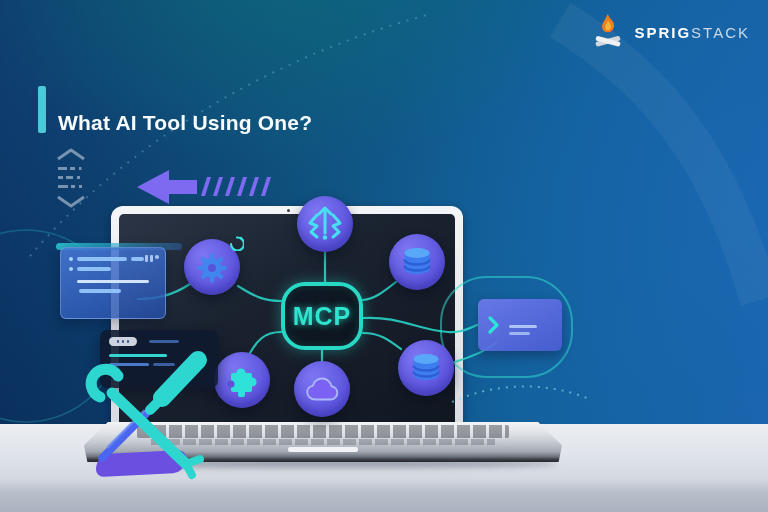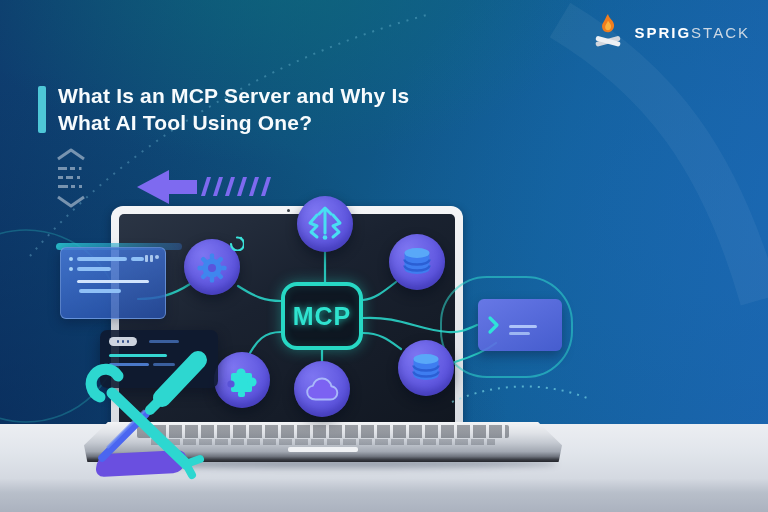--- a/index.html
+++ b/index.html
@@ -46,21 +46,21 @@
     clip-path:polygon(5% 0, 95% 0, 100% 58%, 99.3% 100%, .7% 100%, 0 58%); border-radius:4px; }
   .keys { position:absolute; left:11%; right:11%; top:3px; height:13px; border-radius:2px;
     background:repeating-linear-gradient(90deg, rgba(32,38,48,.5) 0 13px, rgba(32,38,48,0) 13px 16px); opacity:.8; }
   .keys2 { position:absolute; left:14%; right:14%; top:17px; height:6px;
     background:repeating-linear-gradient(90deg, rgba(32,38,48,.25) 0 13px, rgba(32,38,48,0) 13px 16px); }
   .trackpad-lip { position:absolute; left:50%; transform:translateX(-50%); top:25px; width:70px; height:5px; border-radius:2px; background:#f0f2f5; }
   .base-shadow { position:absolute; left:95px; top:459px; width:462px; height:9px; border-radius:50%;
     background:rgba(40,52,74,.38); filter:blur(3px); }
 
   
-  .hub { position:absolute; left:281px; top:282px; width:82px; height:68px; border:4px solid #27d8c4; border-radius:16px;
+  .hub { position:absolute; left:281px; top:282px; width:82px; height:68px; border:4px solid #27d8c4; border-radius:24px;
     background:rgba(8,16,26,.55); display:flex; align-items:center; justify-content:center;
     box-shadow:0 0 14px rgba(40,220,200,.4), inset 0 0 10px rgba(40,220,200,.15); }
   .hub span { color:#2fe3cf; font-weight:700; font-size:25px; letter-spacing:1px; text-shadow:0 0 7px rgba(40,225,205,.8); }
   .node { position:absolute; width:56px; height:56px; border-radius:50%;
     background:radial-gradient(circle at 34% 28%, #7d75f1, #5a52dc 72%);
     display:flex; align-items:center; justify-content:center;
     box-shadow:0 5px 12px rgba(5,10,25,.45), inset 0 -5px 9px rgba(30,22,120,.35); }
   .sparkle { position:absolute; right:-4px; top:-4px; }
 
   
@@ -109,21 +109,21 @@
       <rect x="6" y="28.5" width="28" height="5.6" rx="2.8" fill="#d2d6dd" transform="rotate(-15 20 31.5)"></rect>
       <rect x="6" y="28.5" width="28" height="5.6" rx="2.8" fill="#eef0f4" transform="rotate(15 20 31.5)"></rect>
       <path d="M20 1 C21 6 26.2 8 26.7 13 C27.2 17.6 24 20.8 20.5 21.2 C16.4 21.7 13.1 18.6 13.4 14.1 C13.6 11.4 15.4 9.7 16.5 7.4 C17.5 5.4 18.2 3.4 20 1 Z" fill="#f07d1e"></path>
       <path d="M20 8.5 C21.6 11.2 23.6 12.3 23.4 15.2 C23.2 17.8 21.3 19.1 20 19.1 C18.5 19.1 16.8 17.7 16.8 15.4 C16.8 12.9 19 11.3 20 8.5 Z" fill="#f9b23e"></path>
     </svg>
     <span class="logo-text"><span>SPRIG</span><span class="sec">STACK</span></span>
   </div>
 
   <div class="headline">
     <div class="accent-bar"></div>
-    <h1><span>What Is an MCP Server and Why Is</span><br><span>What AI Tool Using One?</span></h1>
+    <h1><br><span>What AI Tool Using One?</span></h1>
   </div>
 
   <svg class="abs" width="42" height="62" style="left:50px;top:147px" opacity=".55">
     <g fill="none" stroke="#cfdae6" stroke-width="3" stroke-linejoin="round">
       <polyline points="8,12 21,3 34,12"></polyline>
       <polyline points="8,50 21,59 34,50"></polyline>
     </g>
     <g fill="#cfdae6">
       <rect x="8" y="20" width="9" height="3"></rect>
         <rect x="20" y="20" width="5" height="3"></rect>

